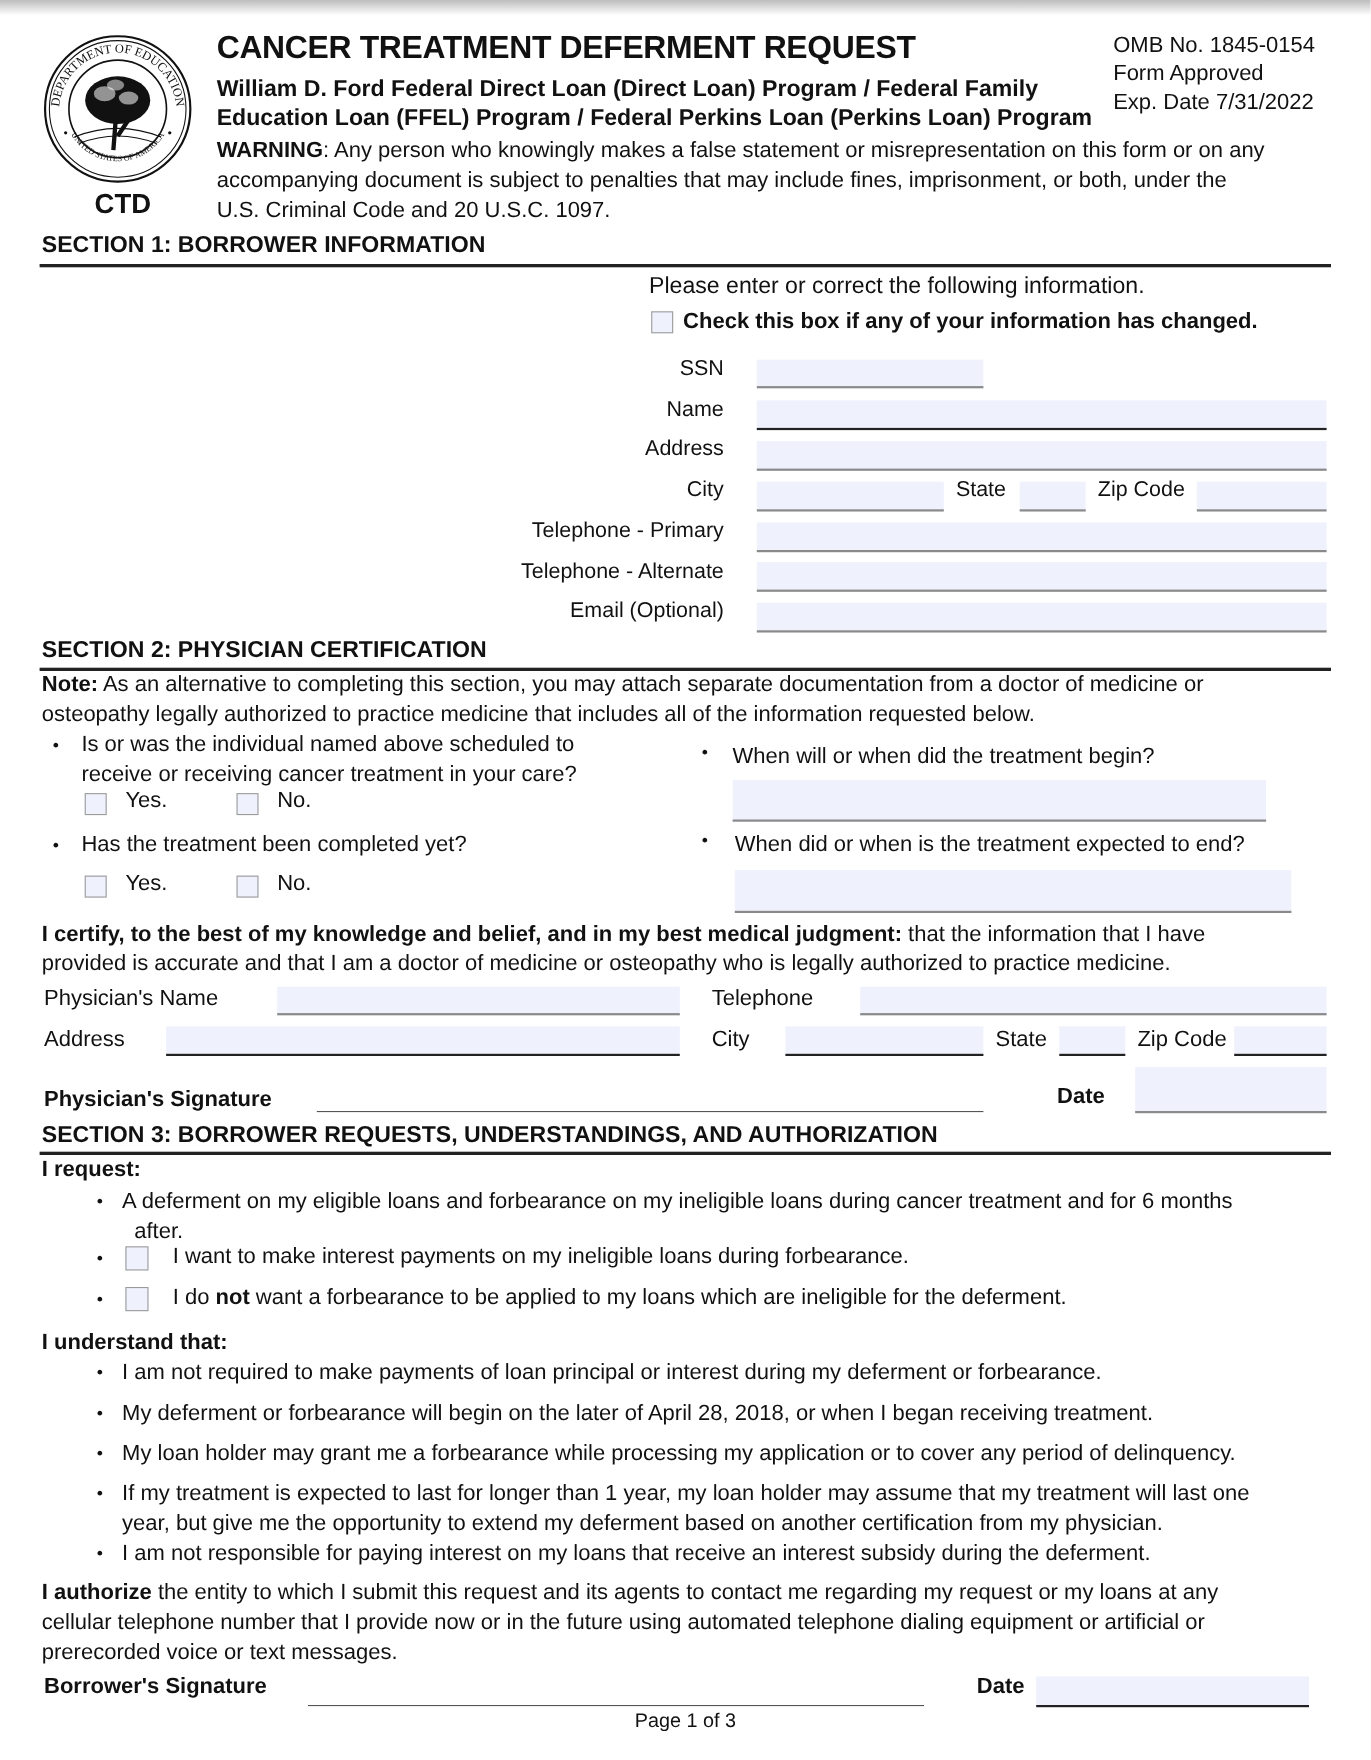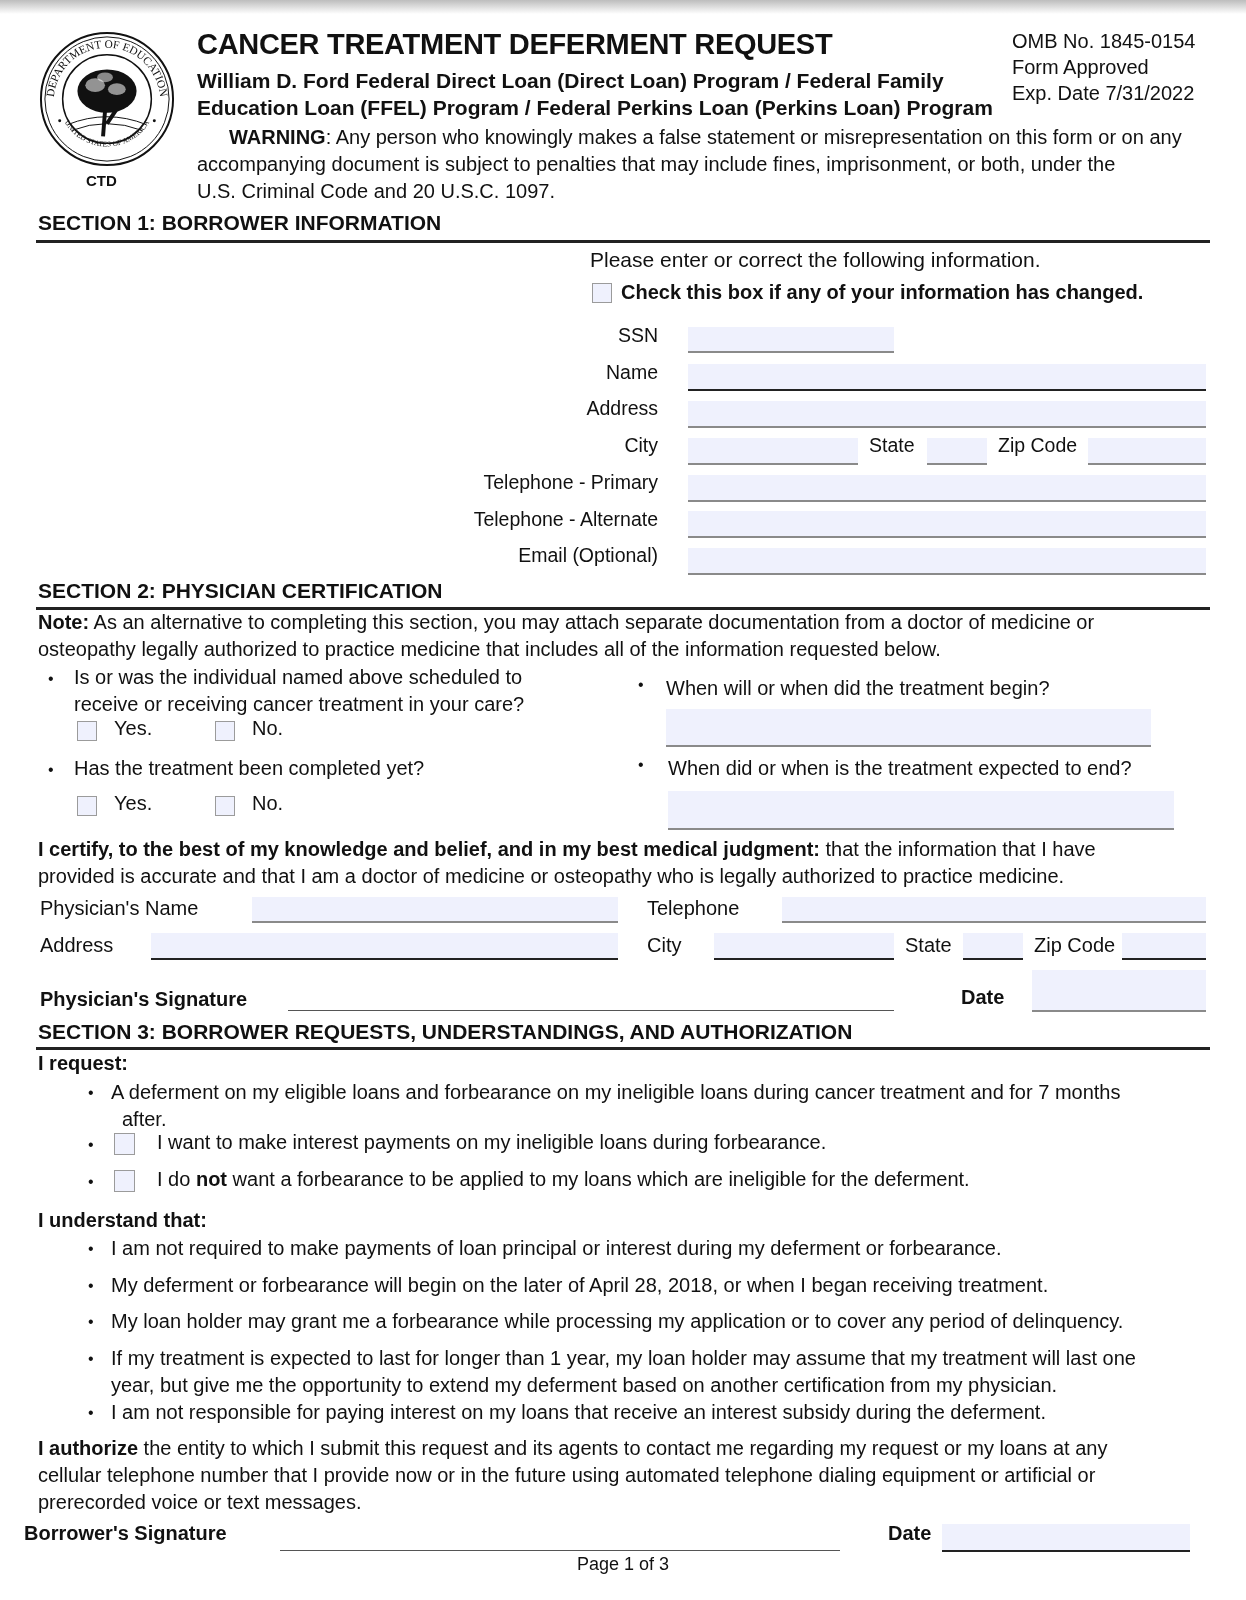--- a/index.html
+++ b/index.html
@@ -44,27 +44,27 @@
   <ellipse cx="70" cy="62" rx="30" ry="22" fill="#111"></ellipse>
   <ellipse cx="58" cy="56" rx="10" ry="7" fill="#fff" opacity="0.55"></ellipse>
   <ellipse cx="80" cy="60" rx="9" ry="6" fill="#fff" opacity="0.55"></ellipse>
   <ellipse cx="68" cy="48" rx="8" ry="5" fill="#fff" opacity="0.5"></ellipse>
   <path d="M30 96 Q70 80 110 96" stroke="#111" stroke-width="1" fill="none"></path>
   <path d="M34 102 Q70 88 106 102" stroke="#111" stroke-width="1" fill="none"></path>
   <circle cx="22" cy="92" r="1.5" fill="#111"></circle>
   <circle cx="118" cy="92" r="1.5" fill="#111"></circle>
 </svg>
 
-<div class="abs b" style="left:86px;top:172px;font-size:15px;">CTD</div>
+<div class="abs b" style="left:86px;top:172px;font-size:25px;">CTD</div>
 
 <div class="abs b" style="left:197px;top:28px;font-size:29px;letter-spacing:-0.3px;">CANCER TREATMENT DEFERMENT REQUEST</div>
 <div class="abs b t19" style="left:197px;top:69px;">William D. Ford Federal Direct Loan (Direct Loan) Program / Federal Family</div>
 <div class="abs b t19" style="left:197px;top:96px;">Education Loan (FFEL) Program / Federal Perkins Loan (Perkins Loan) Program</div>
 
-<div class="abs t20" style="left:197px;top:126px;margin-left:32px;"><span class="b">WARNING</span><span>: Any person who knowingly makes a false statement or misrepresentation on this form or on any</span></div>
+<div class="abs t20" style="left:197px;top:126px;"><span class="b">WARNING</span><span>: Any person who knowingly makes a false statement or misrepresentation on this form or on any</span></div>
 <div class="abs t20" style="left:197px;top:153px;">accompanying document is subject to penalties that may include fines, imprisonment, or both, under the</div>
 <div class="abs t20" style="left:197px;top:180px;">U.S. Criminal Code and 20 U.S.C. 1097.</div>
 
 <div class="abs t20" style="left:1012px;top:30px;">OMB No. 1845-0154</div>
 <div class="abs t20" style="left:1012px;top:56px;">Form Approved</div>
 <div class="abs t20" style="left:1012px;top:82px;">Exp. Date 7/31/2022</div>
 
 <div class="abs b t19" style="left:38px;top:211px;">SECTION 1: BORROWER INFORMATION</div>
 <div class="rule" style="top:240px;"></div>
 
@@ -146,21 +146,21 @@
 <div class="abs b t20" style="left:40px;top:988px;">Physician's Signature</div>
 <div class="sigline" style="left:288px;top:1010px;width:606px;"></div>
 <div class="abs b t20" style="left:961px;top:986px;">Date</div>
 <div class="field" style="left:1032px;top:970px;width:174px;height:42px;"></div>
 
 <div class="abs b t19" style="left:38px;top:1020px;">SECTION 3: BORROWER REQUESTS, UNDERSTANDINGS, AND AUTHORIZATION</div>
 <div class="rule" style="top:1047px;"></div>
 
 <div class="abs b t20" style="left:38px;top:1052px;">I request:</div>
 <div class="dot" style="left:88px;top:1084px;">•</div>
-<div class="abs t20" style="left:111px;top:1081px;">A deferment on my eligible loans and forbearance on my ineligible loans during cancer treatment and for 7 months</div>
+<div class="abs t20" style="left:111px;top:1081px;">A deferment on my eligible loans and forbearance on my ineligible loans during cancer treatment and for 6 months</div>
 <div class="abs t20" style="left:122px;top:1108px;">after.</div>
 
 <div class="dot" style="left:88px;top:1136px;">•</div>
 <div class="cb" style="left:114px;top:1133px;width:21px;height:22px;"></div>
 <div class="abs t20" style="left:157px;top:1131px;">I want to make interest payments on my ineligible loans during forbearance.</div>
 
 <div class="dot" style="left:88px;top:1173px;">•</div>
 <div class="cb" style="left:114px;top:1170px;width:21px;height:22px;"></div>
 <div class="abs t20" style="left:157px;top:1168px;text-align:center;"><span>I do </span><span class="b">not</span><span> want a forbearance to be applied to my loans which are ineligible for the deferment.</span></div>
 
@@ -174,18 +174,18 @@
 <div class="dot" style="left:88px;top:1350px;">•</div>
 <div class="abs t20" style="left:111px;top:1347px;">If my treatment is expected to last for longer than 1 year, my loan holder may assume that my treatment will last one</div>
 <div class="abs t20" style="left:111px;top:1374px;">year, but give me the opportunity to extend my deferment based on another certification from my physician.</div>
 <div class="dot" style="left:88px;top:1404px;">•</div>
 <div class="abs t20" style="left:111px;top:1401px;">I am not responsible for paying interest on my loans that receive an interest subsidy during the deferment.</div>
 
 <div class="abs t20" style="left:38px;top:1437px;"><span class="b">I authorize</span><span> the entity to which I submit this request and its agents to contact me regarding my request or my loans at any</span></div>
 <div class="abs t20" style="left:38px;top:1464px;">cellular telephone number that I provide now or in the future using automated telephone dialing equipment or artificial or</div>
 <div class="abs t20" style="left:38px;top:1491px;">prerecorded voice or text messages.</div>
 
-<div class="abs b t20" style="left:24px;top:1522px;">Borrower's Signature</div>
+<div class="abs b t20" style="left:40px;top:1522px;">Borrower's Signature</div>
 <div class="sigline" style="left:280px;top:1550px;width:560px;"></div>
 <div class="abs b t20" style="left:888px;top:1522px;">Date</div>
 <div class="field dark" style="left:942px;top:1524px;width:248px;height:28px;"></div>
 
 <div class="abs" style="left:577px;top:1554px;font-size:18px;">Page 1 of 3</div>
 
 </body></html>

